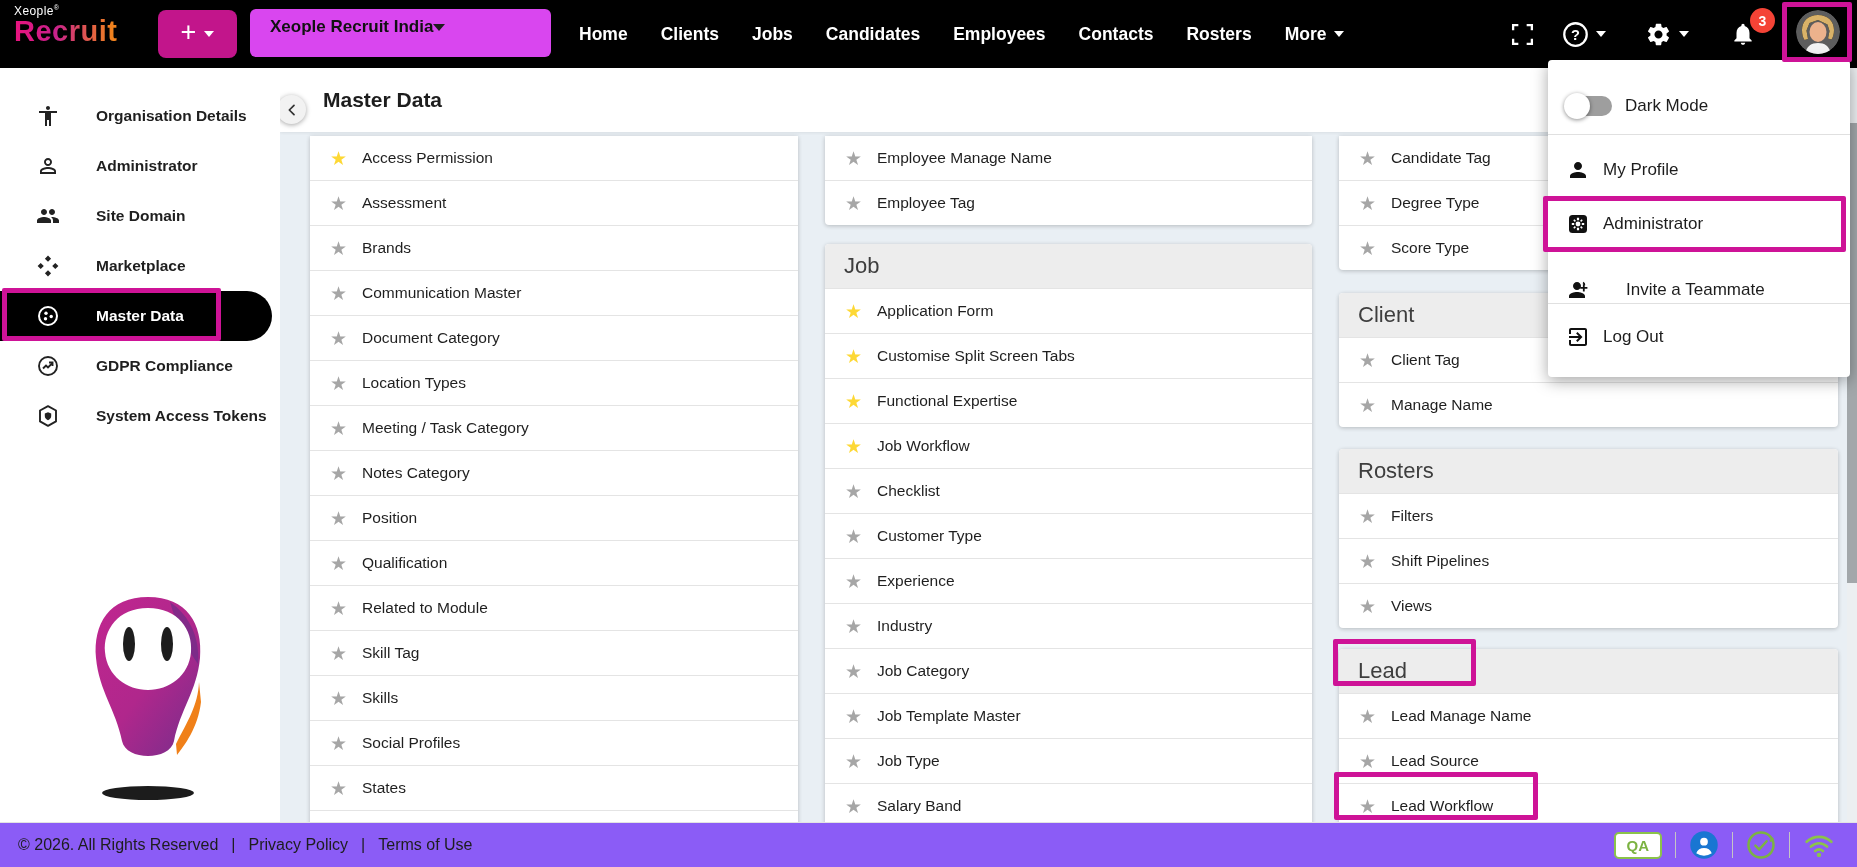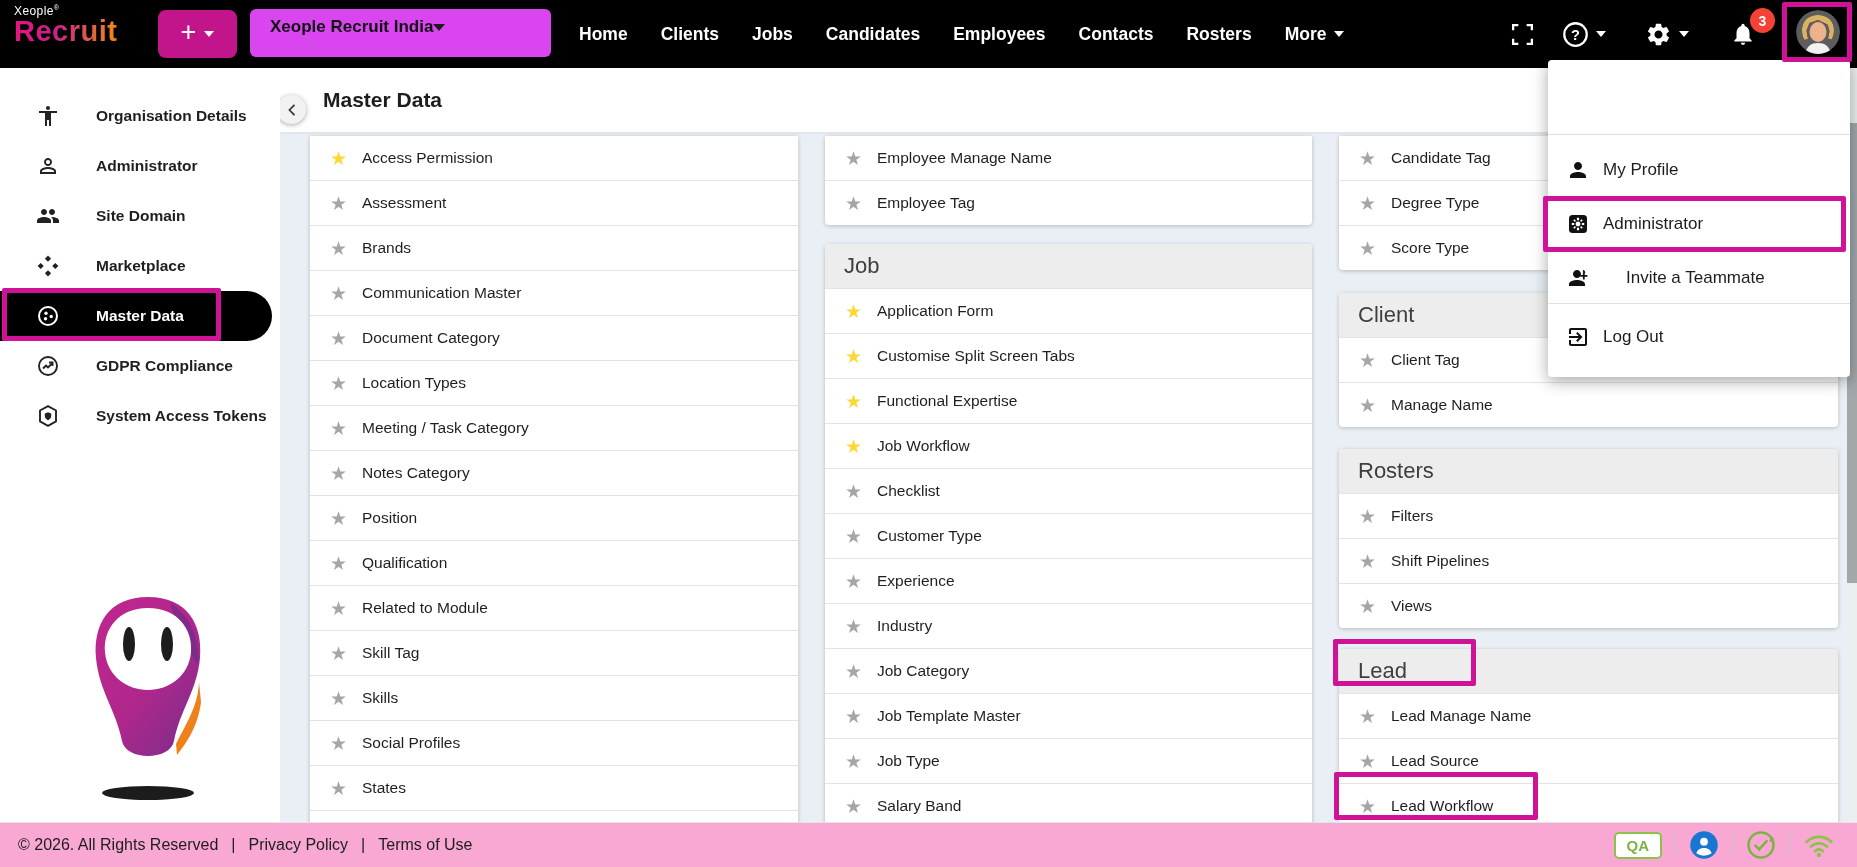--- a/index.html
+++ b/index.html
@@ -60,21 +60,21 @@
   .menu-div{position:absolute;left:0;width:302px;height:1px;background:#e0e0e0;}
   .toggle{position:relative;width:46px;height:20px;border-radius:10px;background:#9e9e9e;cursor:pointer;}
   .toggle .knob{position:absolute;left:-2px;top:-3px;width:26px;height:26px;border-radius:50%;background:#fff;
        box-shadow:0 1px 4px rgba(0,0,0,.45);}
   
   .ann{position:absolute;border:5px solid #ce1397;box-sizing:border-box;border-radius:2px;z-index:60;pointer-events:none;}
   
   .sbar{position:absolute;left:1847px;top:68px;width:10px;height:754px;background:#eceff1;z-index:4;}
   .sthumb{position:absolute;left:0;top:55px;width:10px;height:460px;background:#a2a7aa;cursor:pointer;}
   
-  .footer{position:absolute;left:0;top:822px;width:1857px;height:45px;background:#f9a8d4;border-top:1px solid #e3e3e3;
+  .footer{position:absolute;left:0;top:822px;width:1857px;height:45px;background:#8b5cf6;border-top:1px solid #e3e3e3;
        box-sizing:border-box;z-index:40;display:flex;align-items:center;}
   .foot-left{position:absolute;left:18px;display:flex;align-items:center;gap:13px;font-size:16px;color:#1d1d1d;}
   .foot-right{position:absolute;right:22px;display:flex;align-items:center;gap:13px;}
   .vdiv{width:1px;height:26px;background:#c5c5c5;}
   .qa-badge{border:2px solid #8bc34a;border-radius:5px;color:#7cb342;font-size:15px;font-weight:700;
        padding:3px 11px;background:#fff;}
   .flink{cursor:pointer;}
 </style>
 </head>
 <body>
@@ -449,20 +449,26 @@
         </div>
       </div>
     </div>
 </div>
 
 <div class="sbar">
   <div class="sthumb"></div>
 </div>
 
 <div class="dropdown" id="profile-menu">
+    <div class="menu-item" style="top: 24px;">
+      <span class="toggle">
+        <span class="knob"></span>
+      </span>
+      <span>Dark Mode</span>
+    </div>
     <div class="menu-item" style="top: 88px;">
       <span>
         <svg width="24" height="24" viewBox="0 0 24 24">
           <path fill="#111" d="M12 12c2.21 0 4-1.79 4-4s-1.79-4-4-4-4 1.79-4 4 1.79 4 4 4zm0 2c-2.67 0-8 1.34-8 4v2h16v-2c0-2.66-5.33-4-8-4z"></path>
         </svg>
       </span>
       <span>My Profile</span>
     </div>
     <div class="menu-item" style="top: 142px;">
       <span>
@@ -472,21 +478,21 @@
           <g stroke="#fff" stroke-width="2.2">
             <path d="M12 5.8v2.4M12 15.8v2.4M5.8 12h2.4M15.8 12h2.4"></path>
           </g>
           <g stroke="#fff" stroke-width="1.6">
             <path d="M7.8 7.8l1.6 1.6M14.6 14.6l1.6 1.6M16.2 7.8l-1.6 1.6M9.4 14.6l-1.6 1.6"></path>
           </g>
         </svg>
       </span>
       <span>Administrator</span>
     </div>
-    <div class="menu-item" style="top: 196px; gap: 34px;">
+    <div class="menu-item" style="top: 208px; gap: 34px;">
       <span>
         <svg width="26" height="24" viewBox="0 0 26 24">
           <path fill="#111" d="M11 12c2.21 0 4-1.79 4-4s-1.79-4-4-4-4 1.79-4 4 1.79 4 4 4zm0 2c-2.67 0-8 1.34-8 4v2h16v-2c0-2.66-5.33-4-8-4z"></path>
           <path fill="#111" d="M21 10v-3h2v3h3v2h-3v3h-2v-3h-3v-2z" transform="translate(-2,0) scale(0.9)"></path>
           <path d="M17 4.5c1 .5 1.5 1.5 1.5 2.8" fill="none" stroke="#111" stroke-width="1.6"></path>
         </svg>
       </span>
       <span>Invite a Teammate</span>
     </div>
     <div class="menu-item" style="top: 255px;">

